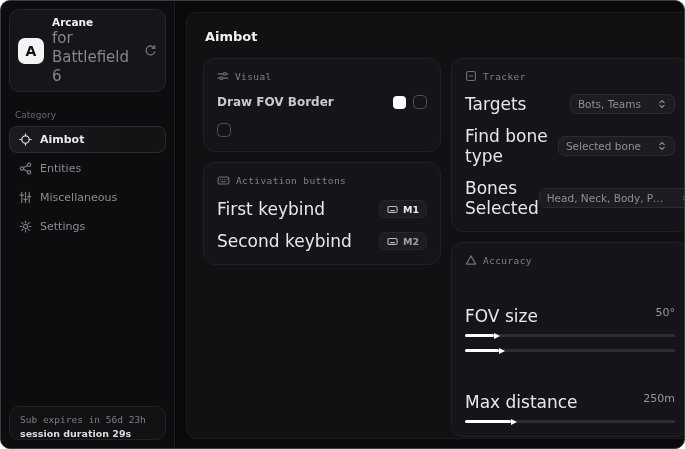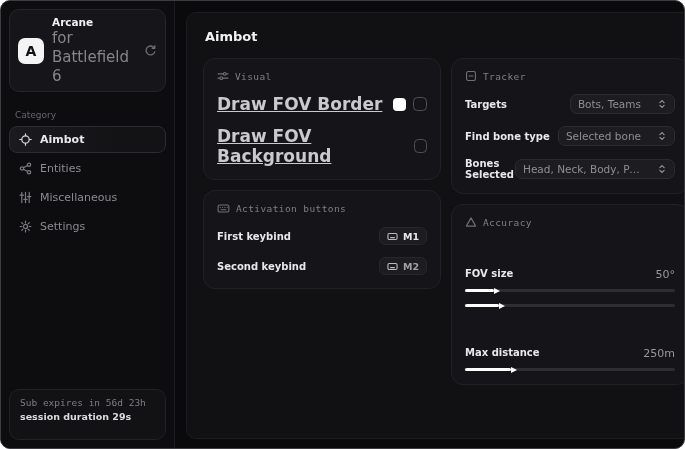--- a/index.html
+++ b/index.html
@@ -12,36 +12,36 @@
   .brand-text{flex:1;line-height:1.25;}
   .brand-name{font-size:10.5px;font-weight:bold;color:#f0f0f2;}
   .brand-sub{font-size:15px;color:#85858b;}
   .refresh-btn{color:#6f6f76;display:flex;align-items:center;cursor:pointer;}
   .category{font-size:9px;color:#66666c;margin:10px 14px 6px;}
   .nav{padding:0 8px;}
   .nav-item{height:27px;display:flex;align-items:center;gap:8px;padding:0 9px;border-radius:8px;font-size:11px;color:#8b8b92;border:1px solid transparent;margin-bottom:2px;cursor:pointer;box-sizing:border-box;}
   .nav-item .nicon{display:flex;color:#7a7a81;}
   .nav-item.active{background:linear-gradient(90deg,#1b1b1f,#131316 70%);border-color:#2b2b31;color:#eaeaee;font-weight:bold;}
   .nav-item.active .nicon{color:#d8d8dd;}
-  .footer-card{margin:auto 8px 8px;padding:7px 10px 17px;background:#121215;border:1px solid #222227;border-radius:10px;}
+  .footer-card{margin:auto 8px 8px;padding:7px 10px 0;background:#121215;border:1px solid #222227;border-radius:10px;}
   .footer-l1{font-family:"DejaVu Sans Mono","Liberation Mono",monospace;font-size:9.5px;color:#7d7d84;margin-bottom:3px;white-space:nowrap;}
   .footer-l2{font-size:9.5px;font-weight:bold;color:#dcdce0;}
   
   .content-wrap{flex:1;padding:11px 12px 9px 11px;box-sizing:border-box;}
   .content{height:100%;background:#111114;border:1px solid #1c1c20;border-radius:10px;padding:14px 16px;box-sizing:border-box;}
   .page-title{font-size:13px;font-weight:bold;color:#f2f2f4;margin:2px 2px 14px;}
   .cols{display:flex;gap:10px;align-items:flex-start;}
   .col{width:238px;display:flex;flex-direction:column;gap:10px;}
   .card{background:#151519;border:1px solid #212126;border-radius:12px;padding:11px 13px 13px;box-sizing:border-box;}
   .card-title{display:flex;align-items:center;gap:6px;font-family:"DejaVu Sans Mono","Liberation Mono",monospace;font-size:9.5px;color:#7f7f86;letter-spacing:.4px;}
   .card-title .picon{display:flex;color:#6f6f76;}
   .row{display:flex;align-items:center;justify-content:space-between;margin-top:12px;min-height:16px;}
   .lbl-dim{font-size:11.5px;color:#9b9ba1;}
-  .lbl-mid{font-size:17px;color:#c9c9ce;font-weight:bold;text-decoration:underline;}
-  .lbl-bright{font-size:10px;color:#e8e8ec;font-weight:bold;}
+  .lbl-mid{font-size:12px;color:#c9c9ce;font-weight:bold;}
+  .lbl-bright{font-size:17px;color:#e8e8ec;font-weight:normal;}
   .row-right{display:flex;align-items:center;gap:7px;}
   .checkbox{width:14px;height:14px;border:1.5px solid #50505a;border-radius:4.5px;background:transparent;box-sizing:border-box;cursor:pointer;}
   .swatch{width:13px;height:13px;border-radius:4px;cursor:pointer;}
   .dropdown{display:flex;align-items:center;gap:16px;background:#1c1c21;border:1px solid #2b2b30;border-radius:7px;padding:3px 7px;font-size:10.5px;color:#8e8e95;cursor:pointer;max-width:150px;}
   .dropdown .dtext{white-space:nowrap;overflow:hidden;text-overflow:ellipsis;max-width:118px;}
   .dropdown .dicon{display:flex;color:#9a9aa1;}
   .keybind{display:flex;align-items:center;gap:5px;background:#1c1c21;border:1px solid #26262b;border-radius:6px;padding:2.5px 7px;font-size:9.5px;font-weight:bold;cursor:pointer;}
   .keybind .kicon{display:flex;color:#b9b9c0;}
   .kb-bright{color:#e8e8ec;}
   .kb-dim{color:#9fa0a6;align-items:flex-end;}
@@ -146,21 +146,20 @@
               <span>Visual</span>
             </div>
             <div class="row">
               <span class="lbl-mid">Draw FOV Border</span>
               <span class="row-right">
                 <span class="swatch" style="background: rgb(255, 255, 255);"></span>
                 <span class="checkbox"></span>
               </span>
             </div>
             <div class="row">
-              <span class="lbl-mid">Draw FOV Background</span>
               <span class="checkbox"></span>
             </div>
           </div>
 
           <div class="card">
             <div class="card-title">
               <span class="picon">
                 <svg width="13" height="13" viewBox="0 0 14 14" fill="none" stroke="currentColor" stroke-width="1.2" stroke-linecap="round">
                   <rect x="1.2" y="3.2" width="11.6" height="7.6" rx="1.6"></rect>
                   <path d="M3.5 5.8h.01M6 5.8h.01M8.5 5.8h.01M11 5.8h.01M4.5 8.4h5"></path>

